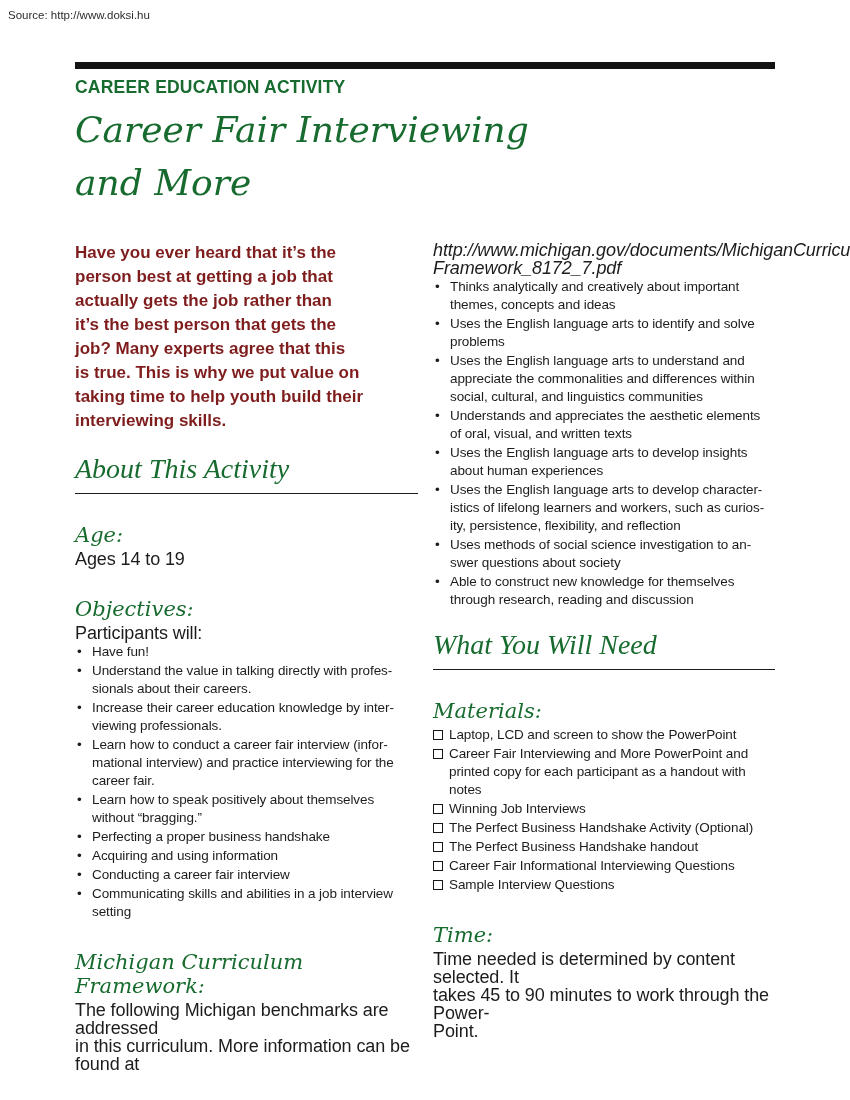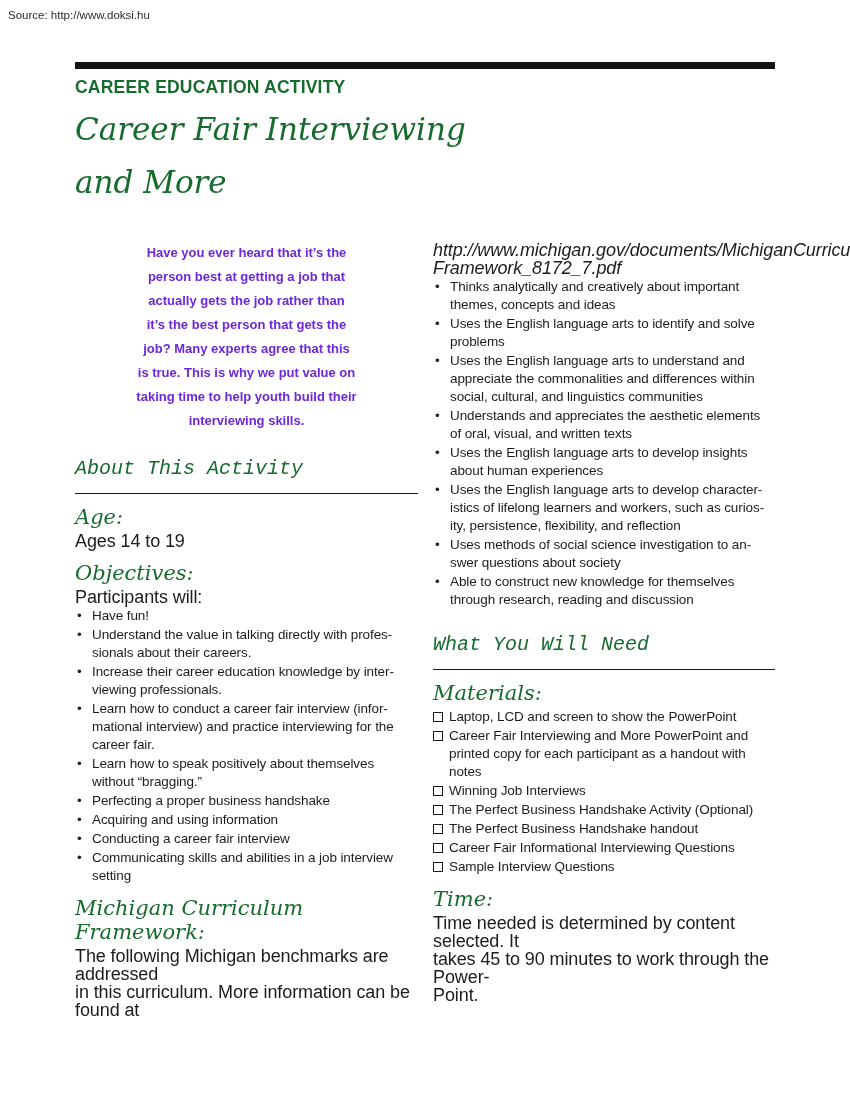--- a/index.html
+++ b/index.html
@@ -20,46 +20,45 @@
   .content { padding: 2px 75px; }
   .top-bar { margin-top: 60px; height: 7px; background: #131313; }
   .kicker {
     margin-top: 8px;
     font-size: 17.5px; font-weight: 700; letter-spacing: .2px;
     color: #176b2e;
   }
   .doc-title {
     margin: 5px 0 0;
     font-family: "DejaVu Serif", serif; font-style: italic; font-weight: 500;
-    font-size: 31px; line-height: 53px;
+    font-size: 36px; line-height: 53px;
     color: #176b2e;
     white-space: pre-line;
   }
   .cols { display: flex; gap: 15px; margin-top: 32px; }
   .col-left  { width: 343px; flex: none; }
   .col-right { width: 342px; flex: none; }
   .intro {
     margin: 0;
-    color: #6d28d9; font-weight: 700;
-    font-size: 13px; line-height: 24px;
-    white-space: pre-line;
-    text-align: center;
+    color: #7f1d1d; font-weight: 700;
+    font-size: 17px; line-height: 24px;
+    white-space: pre-line;
   }
   .sec-heading {
-    font-family: Liberation Mono, monospace; font-style: italic; font-weight: 500;
-    color: #176b2e;
-    font-size: 20px; line-height: 34px;
+    font-family: Liberation Serif, serif; font-style: italic; font-weight: 500;
+    color: #176b2e;
+    font-size: 28px; line-height: 34px;
     margin: 19px 0 0; padding-bottom: 7px;
     border-bottom: 1.5px solid #1b1b1b;
   }
   .sub-heading {
     font-family: "DejaVu Serif", serif; font-style: italic; font-weight: 500;
     color: #176b2e;
     font-size: 21px; line-height: 24px;
-    margin: 11px 0 3px;
+    margin: 29px 0 3px;
   }
   .body-text {
     font-size: 18px; line-height: 18px;
     letter-spacing: -0.1px;
     white-space: pre-line;
   }
   .url-text { font-style: italic; }
   ul.blist, ul.clist { list-style: none; margin: 1px 0 0; padding: 0; }
   ul.blist li, ul.clist li { display: flex; margin: 0 0 1px; }
   .blt {

